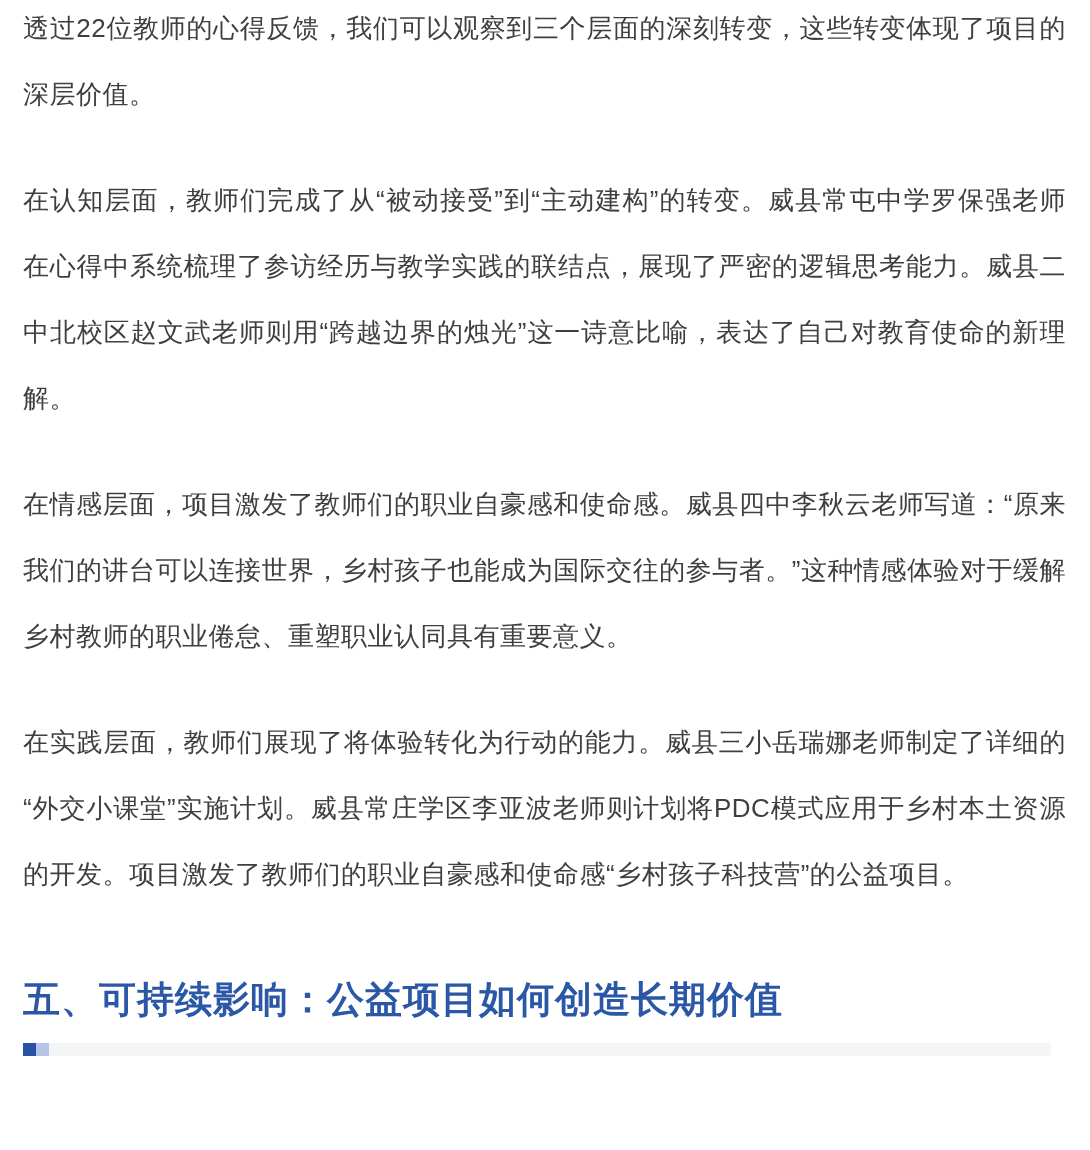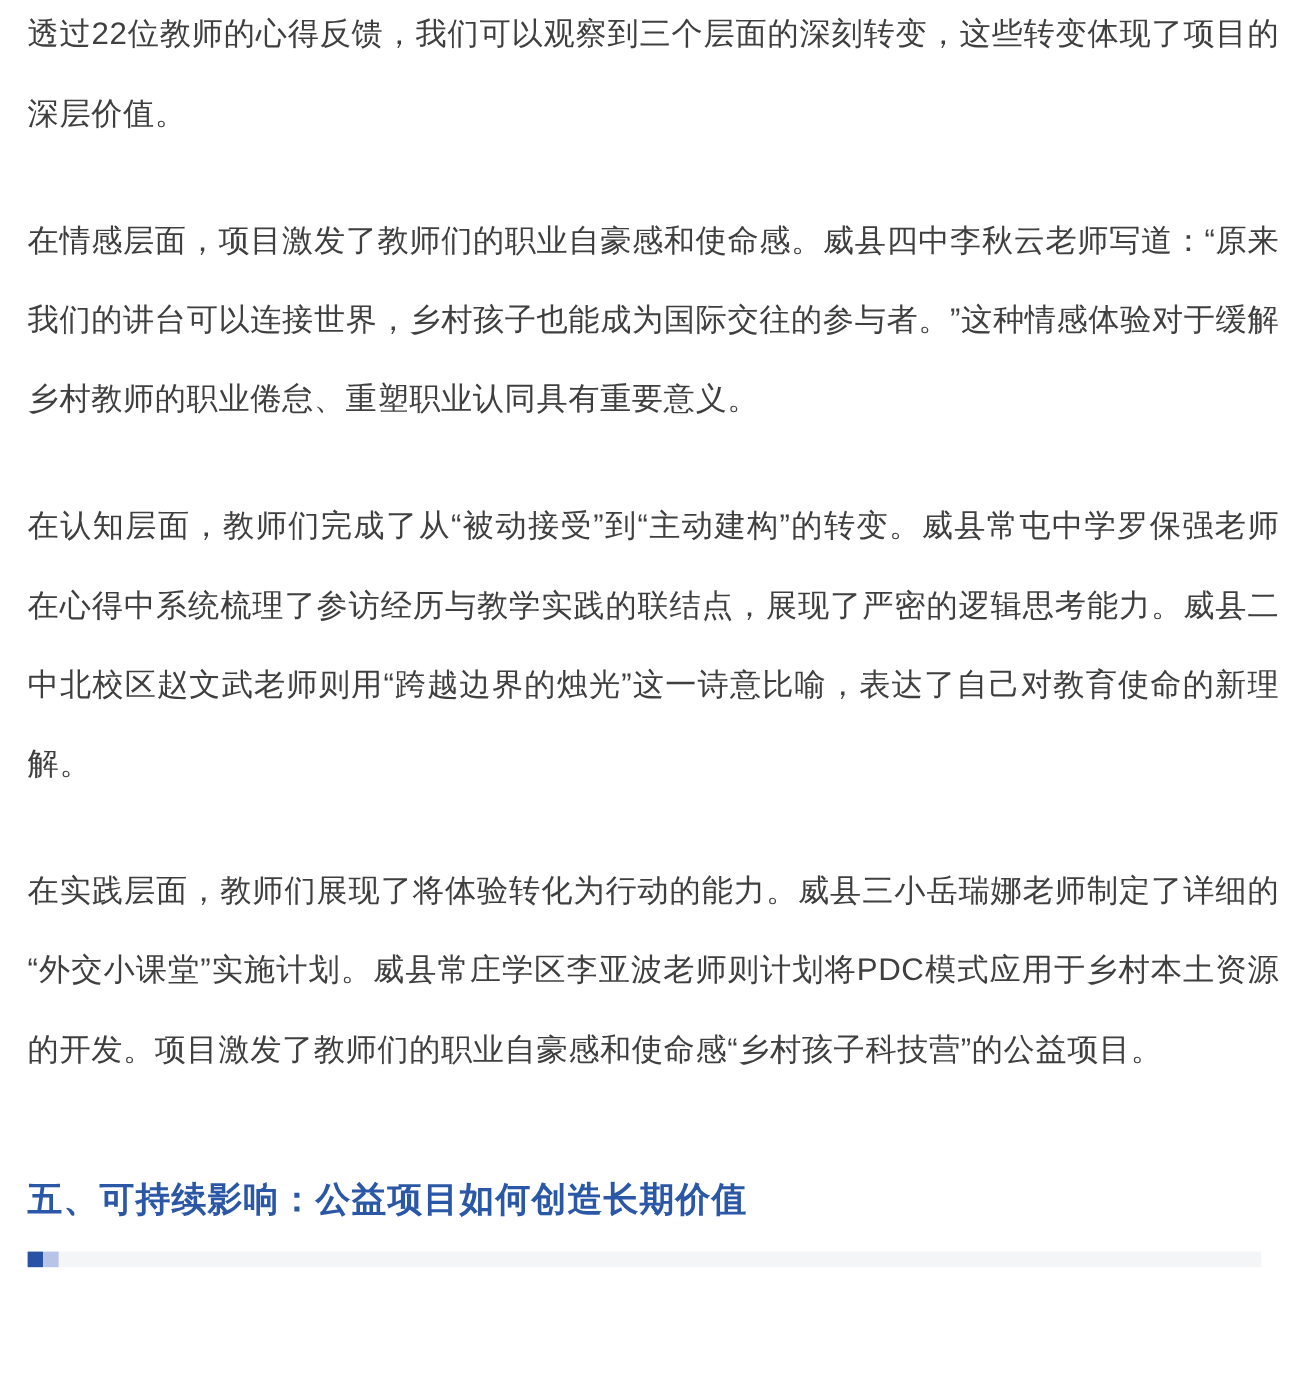--- a/index.html
+++ b/index.html
@@ -25,21 +25,21 @@
     color: #3f3f3f;
     text-align: justify;
     letter-spacing: 0.5px;
     margin: 0 0 40px 0;
     word-break: break-all;
   }
   .para.first {
     margin-top: -5px;
   }
   .section-heading {
-    font-size: 29px;
+    font-size: 37px;
     line-height: 40px;
     font-weight: 700;
     color: #2b57a7;
     margin: 73px 0 0 0;
     letter-spacing: 1px;
   }
   .divider {
     display: flex;
     align-items: center;
     margin: 23px 15px 0 0;
@@ -58,23 +58,23 @@
     background: #f4f5f7;
   }
 </style>
 </head>
 <body>
 
 <div class="article">
 
   <p class="para first">透过22位教师的心得反馈，我们可以观察到三个层面的深刻转变，这些转变体现了项目的深层价值。</p>
 
+  <p class="para">在认知层面，教师们完成了从“被动接受”到“主动建构”的转变。威县常屯中学罗保强老师在心得中系统梳理了参访经历与教学实践的联结点，展现了严密的逻辑思考能力。威县二中北校区赵文武老师则用“跨越边界的烛光”这一诗意比喻，表达了自己对教育使命的新理解。</p>
+
   <p class="para">在情感层面，项目激发了教师们的职业自豪感和使命感。威县四中李秋云老师写道：“原来我们的讲台可以连接世界，乡村孩子也能成为国际交往的参与者。”这种情感体验对于缓解乡村教师的职业倦怠、重塑职业认同具有重要意义。</p>
-
-  <p class="para">在认知层面，教师们完成了从“被动接受”到“主动建构”的转变。威县常屯中学罗保强老师在心得中系统梳理了参访经历与教学实践的联结点，展现了严密的逻辑思考能力。威县二中北校区赵文武老师则用“跨越边界的烛光”这一诗意比喻，表达了自己对教育使命的新理解。</p>
 
   <p class="para">在实践层面，教师们展现了将体验转化为行动的能力。威县三小岳瑞娜老师制定了详细的“外交小课堂”实施计划。威县常庄学区李亚波老师则计划将PDC模式应用于乡村本土资源的开发。项目激发了教师们的职业自豪感和使命感“乡村孩子科技营”的公益项目。</p>
 
   <h2 class="section-heading">五、可持续影响：公益项目如何创造长期价值</h2>
 
   <div class="divider">
     <span class="sq sq-dark"></span>
     <span class="sq sq-light"></span>
     <span class="track"></span>
   </div>

